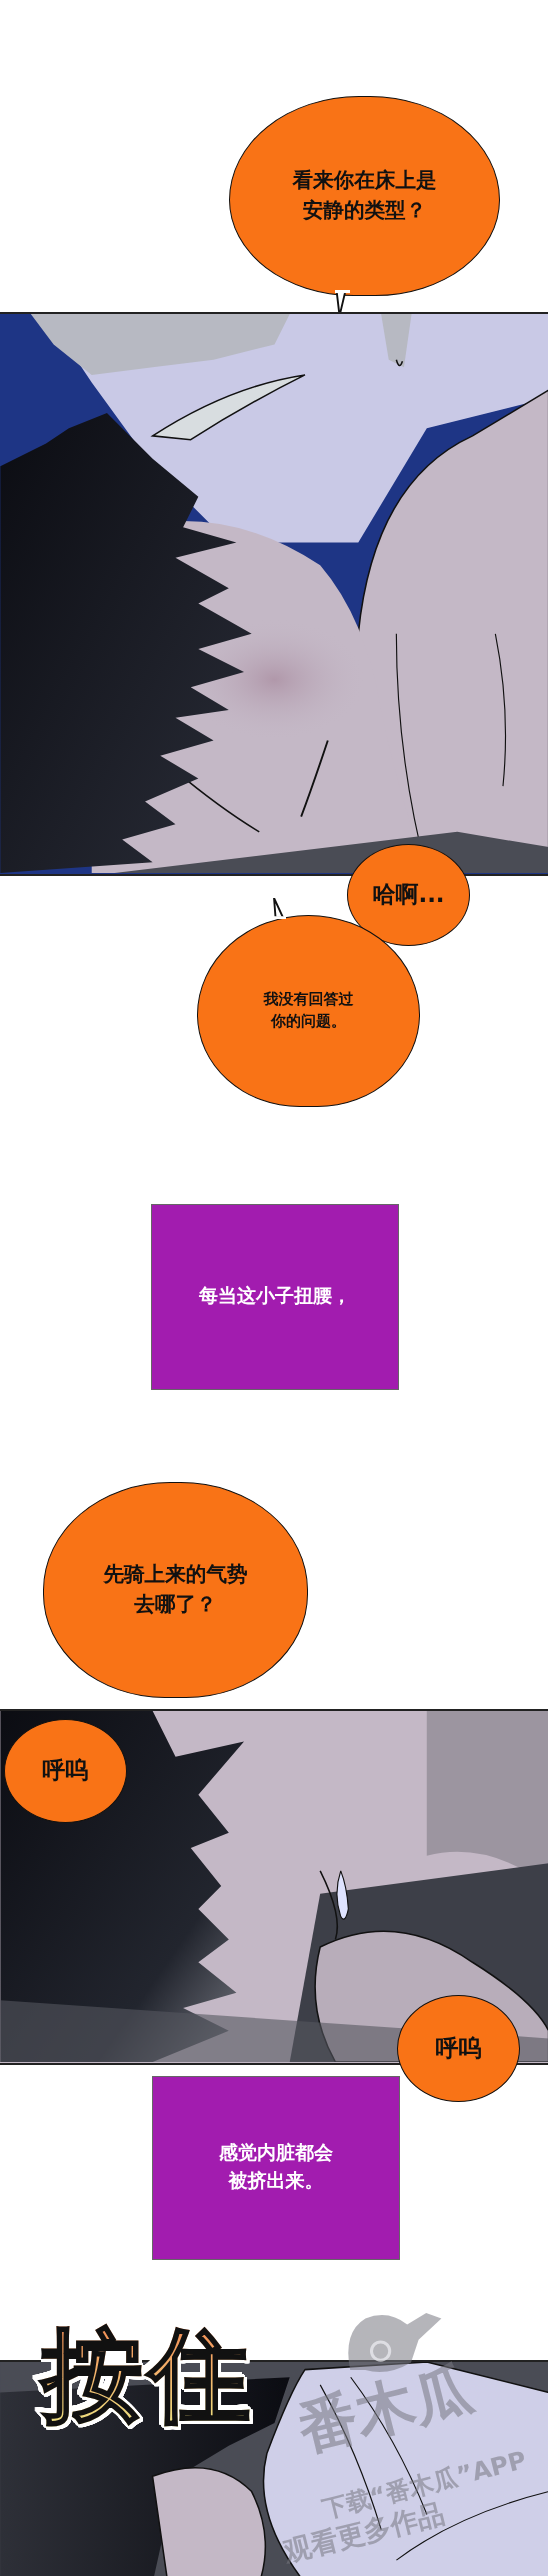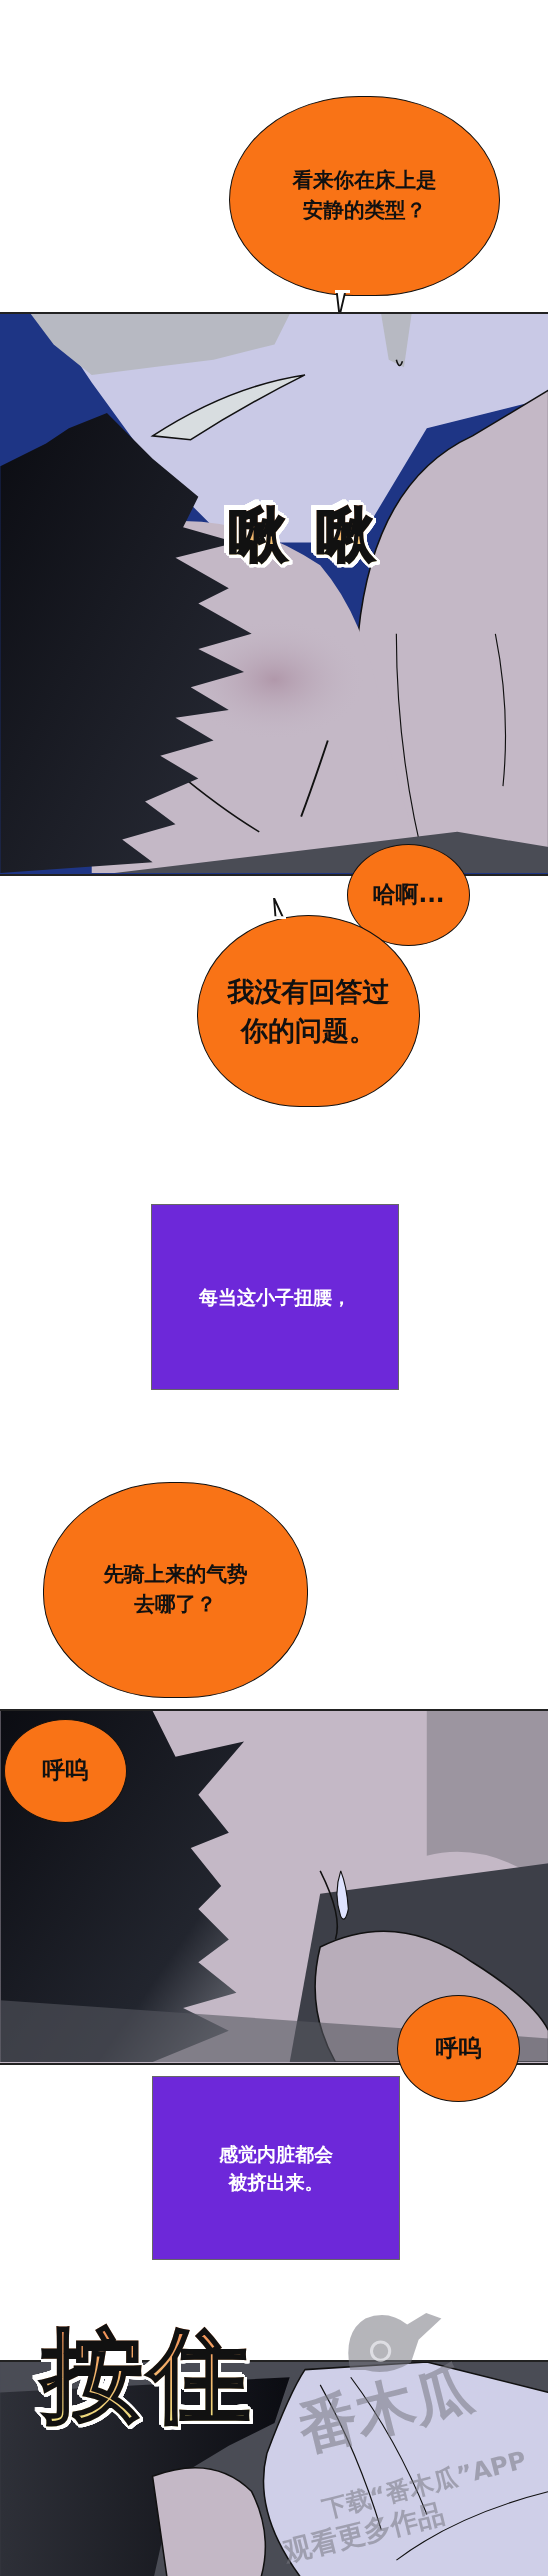--- a/index.html
+++ b/index.html
@@ -10,23 +10,23 @@
   
   .bubble {
     position: absolute; background: #f97316; border: 1.9px solid #111;
     display: flex; align-items: center; justify-content: center; text-align: center;
     color: #111; font-weight: 600; line-height: 1.45;
   }
   .bubble .txt { white-space: pre-line; }
 
   
   .narration {
-    position: absolute; background: #6d28d9; border: 1.1px solid #666;
+    position: absolute; background: #a21caf; border: 1.1px solid #666;
     display: flex; align-items: center; justify-content: center;
-    color: #fff; font-size: 19px; font-weight: 600; text-align: center; line-height: 1.5;
+    color: #fff; font-size: 19px; font-weight: 600; text-align: center; line-height: 1.5; font-family: Liberation Mono, monospace;
   }
   .narration .txt { white-space: pre-line; }
 
   
   .panel { position: absolute; left: 0; width: 549px; overflow: hidden; border-top: 2.3px solid #222; border-bottom: 2.3px solid #222; }
 
   
   .sfx {
     position: absolute; font-weight: 900; letter-spacing: 4.6px;
     background: linear-gradient(180deg, #f2824f 0%, #f3b06a 45%, #e9f289 100%);
@@ -74,28 +74,27 @@
     <path d="M650 420 Q670 520 660 620" stroke="#111" fill="none" stroke-width="1.5"></path>
 
     <path d="M170 280 Q300 250 420 330 Q480 400 500 520 Q520 620 560 734 L120 734 L120 360 Z" fill="#c4b8c6"></path>
     <ellipse cx="360" cy="480" rx="120" ry="80" fill="url(#blush)"></ellipse>
     <path d="M230 600 Q290 650 340 680" stroke="#111" fill="none" stroke-width="2"></path>
     <path d="M430 560 Q410 620 395 660" stroke="#111" fill="none" stroke-width="2.5"></path>
 
     <path d="M0 200 L60 170 L90 150 L140 130 L200 190 L260 240 L240 280 L310 300 L230 320 L300 360 L260 380 L330 420 L260 440 L320 470 L250 490 L300 520 L230 530 L280 560 L210 580 L260 610 L190 640 L230 670 L160 690 L200 720 L0 734 Z" fill="url(#dark)"></path>
     <path d="M150 734 L600 680 L720 700 L720 734 Z" fill="#4a4c55"></path>
   </svg>
-  <div class="sfx" style="left:229px; top:183px; font-size:58px;">啾 啾</div>
 </div>
 
 <div class="bubble" style="left:347px; top:844px; width:123px; height:102px; border-radius:50%; font-size:23px; font-weight:900;">
   <span class="txt">哈啊...</span>
 </div>
 
-<div class="bubble" style="left:197px; top:915px; width:223px; height:192px; border-radius:50% 50% 46% 46% / 52% 52% 48% 48%; font-size:27px; z-index:1;">
+<div class="bubble" style="left:197px; top:915px; width:223px; height:192px; border-radius:50% 50% 46% 46% / 52% 52% 48% 48%; font-size:15px; z-index:1;">
   <span class="txt">我没有回答过
 你的问题。</span>
 </div>
 <svg class="abs" style="left:271px; top:898px; z-index:2;" width="15.2" height="21.3" viewBox="0 0 20 28">
   <path d="M6 26 L4 0 L16 26 Z" fill="#fff" stroke="#111" stroke-width="2.5"></path>
   <rect x="0" y="24" width="20" height="6" fill="#fff"></rect>
 </svg>
 
 <div class="narration" style="left:151px; top:1204px; width:248px; height:186px;">
   <span class="txt">每当这小子扭腰，</span>

